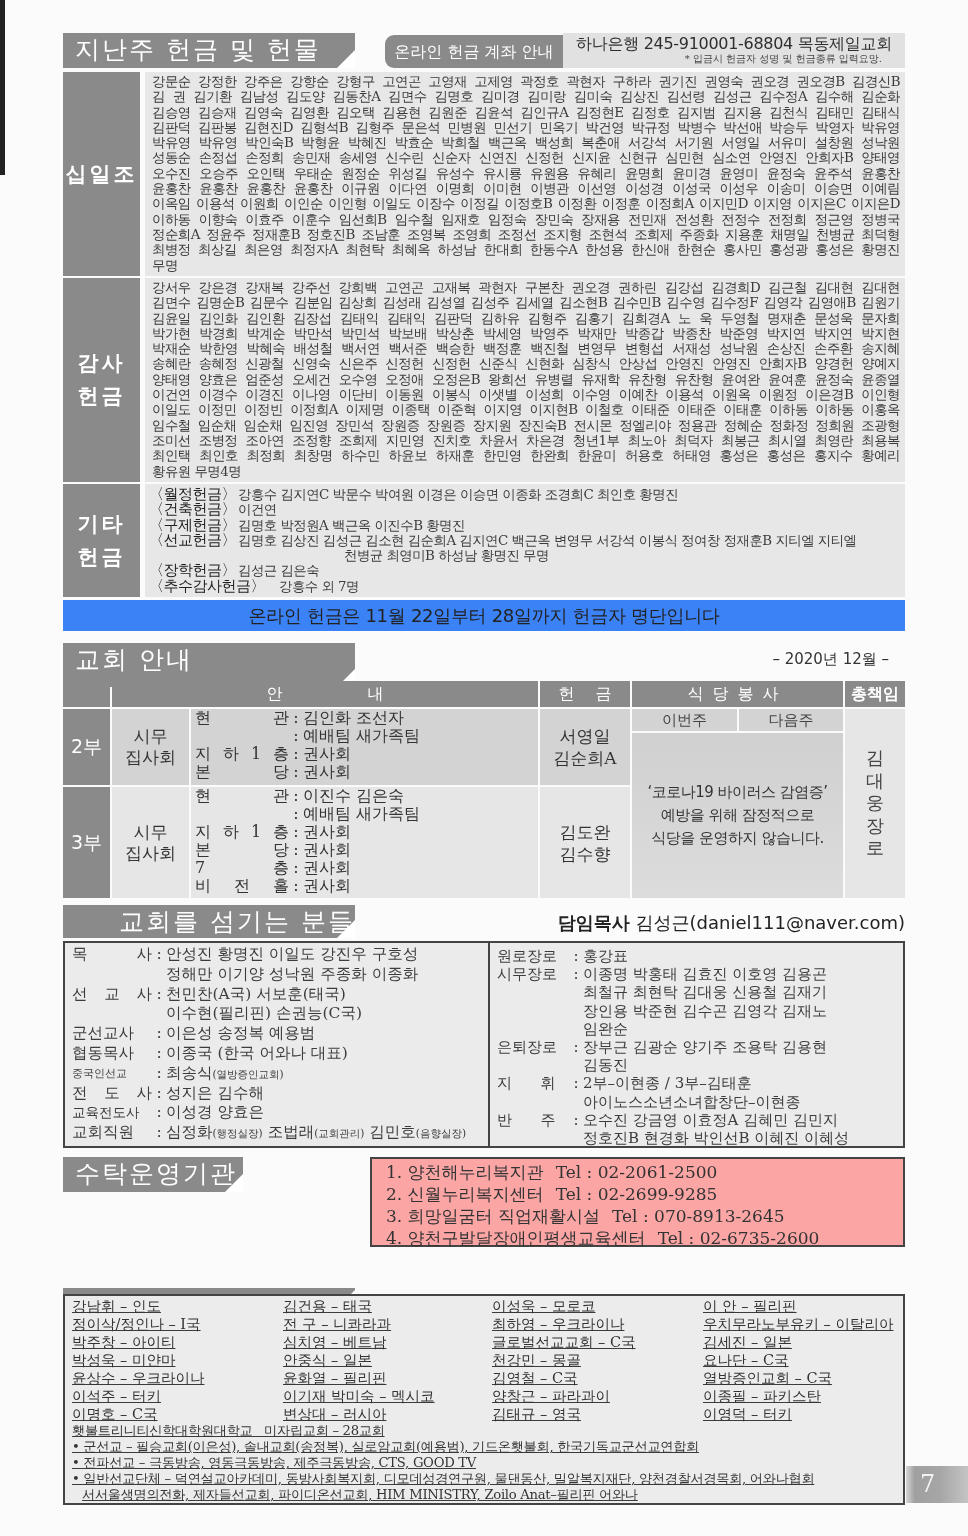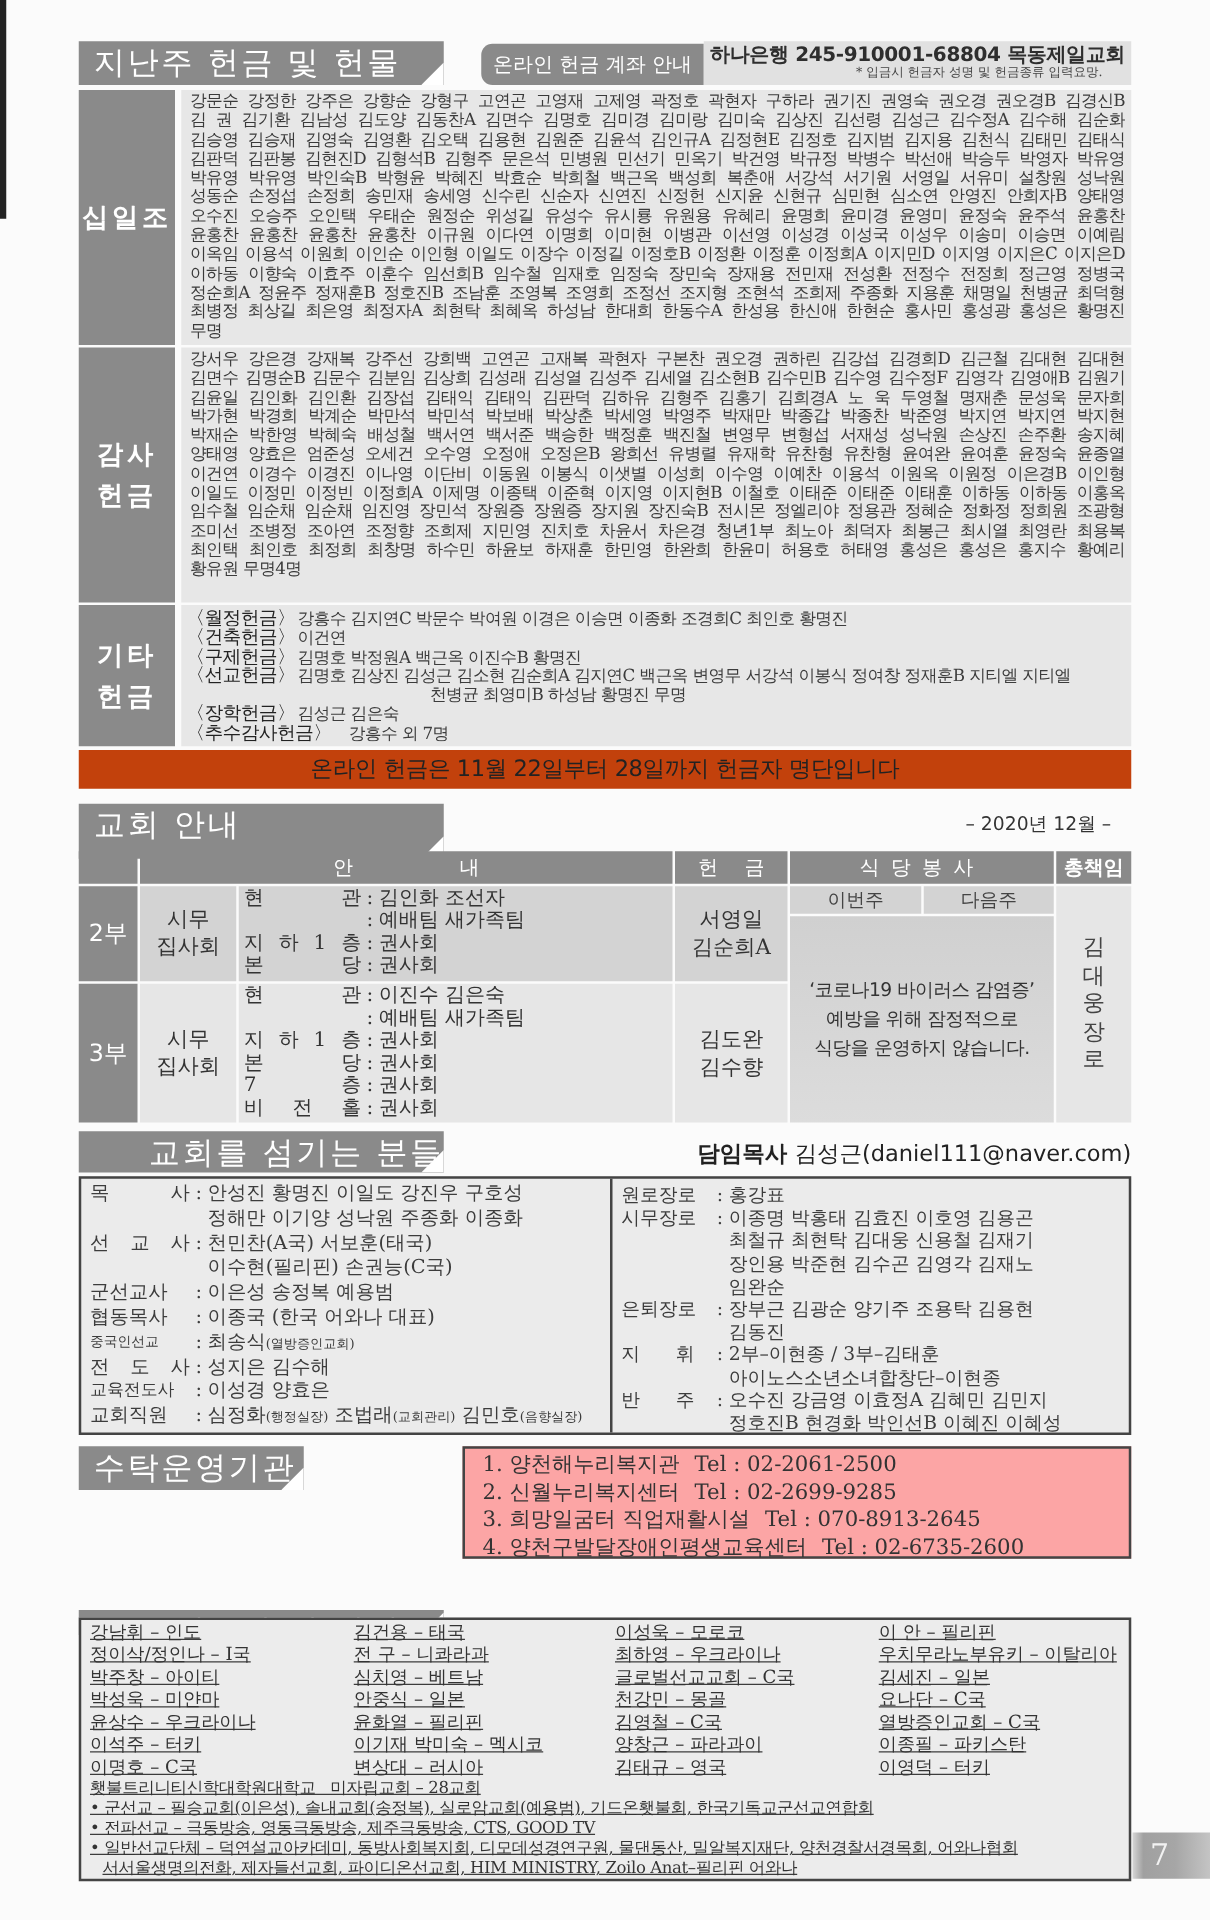--- a/index.html
+++ b/index.html
@@ -18,21 +18,21 @@
     font-size:25px; line-height:34px; padding-left:12px; letter-spacing:2px; white-space:nowrap;
   }
   .title-bar .fold { position:absolute; right:0; bottom:0; width:18px; height:18px; }
 
   
   .online-label {
     left:385px; top:35px; width:178px; height:33px; background:#8a8a8a; color:#fff;
     border-radius:9px 0 0 9px; font-size:16px; line-height:33px; text-align:center; white-space:nowrap;
   }
   .account-box { left:563px; top:33px; width:342px; height:35px; background:#e1e1e1; text-align:center; }
-  .account-main { font-size:16px; font-weight:bold; line-height:19px; color:#2e2e2e; white-space:nowrap; margin-top:1px; letter-spacing:-0.3px; }
+  .account-main { font-size:16px; font-weight:normal; line-height:19px; color:#2e2e2e; white-space:nowrap; margin-top:1px; letter-spacing:-0.3px; }
   .account-note { font-size:10px; line-height:12px; color:#444; white-space:nowrap; text-align:right; padding-right:23px; }
 
   
   .off-label {
     position:absolute; left:0; top:0; width:77px; height:100%; background:#8a8a8a; color:#fff;
     display:flex; flex-direction:column; align-items:center; justify-content:center;
     font-family:"DejaVu Sans", "Liberation Sans", sans-serif; font-weight:bold; font-size:21px; line-height:33px; letter-spacing:3px;
   }
   .off-content {
     position:absolute; left:82px; top:0; width:760px; height:100%; background:#e7e7e7;
@@ -42,21 +42,21 @@
     height:15.3px; line-height:15.3px; font-size:13.4px; letter-spacing:-0.5px;
     text-align:justify; text-align-last:justify; white-space:nowrap; overflow:hidden; color:#3a3a3a;
   }
   .nl.last { text-align-last:left; }
   .oi { height:15.3px; line-height:15.3px; white-space:nowrap; overflow:hidden; }
   .oi .type { font-family:"DejaVu Sans", "Liberation Sans", sans-serif; font-size:15px; color:#222; letter-spacing:-0.5px; }
   .oi .names { font-size:13.4px; letter-spacing:-0.5px; margin-left:2px; }
   .oi .indent { display:inline-block; width:193px; }
 
   .banner {
-    left:63px; top:600px; width:842px; height:31px; background:#c2410c;
+    left:63px; top:600px; width:842px; height:31px; background:#3b82f6;
     text-align:center; font-size:18px; line-height:31px; color:#222; white-space:nowrap; letter-spacing:-0.3px;
   }
 
   
   .date-label { left:684px; top:650px; width:205px; text-align:right; font-size:15px; color:#333; white-space:nowrap; }
   .tbl { left:63px; top:681px; width:842px; height:217px; }
   .cell { position:absolute; box-sizing:border-box; }
   .dark { background:#8a8a8a; color:#fff; }
   .mid { background:#d3d3d3; }
   .light { background:#e6e6e6; }
@@ -152,20 +152,21 @@
   <div class="off-label">
     <span>감사</span>
     <span>헌금</span>
   </div>
   <div class="off-content">
     <div class="nl">강서우 강은경 강재복 강주선 강희백 고연곤 고재복 곽현자 구본찬 권오경 권하린 김강섭 김경희D 김근철 김대현 김대현</div>
     <div class="nl">김면수 김명순B 김문수 김분임 김상희 김성래 김성열 김성주 김세열 김소현B 김수민B 김수영 김수정F 김영각 김영애B 김원기</div>
     <div class="nl">김윤일 김인화 김인환 김장섭 김태익 김태익 김판덕 김하유 김형주 김홍기 김희경A 노 욱 두영철 명재춘 문성욱 문자희</div>
     <div class="nl">박가현 박경희 박계순 박만석 박민석 박보배 박상춘 박세영 박영주 박재만 박종갑 박종찬 박준영 박지연 박지연 박지현</div>
     <div class="nl">박재순 박한영 박혜숙 배성철 백서연 백서준 백승한 백정훈 백진철 변영무 변형섭 서재성 성낙원 손상진 손주환 송지혜</div>
+    <div class="nl">송혜란 송혜정 신광철 신영숙 신은주 신정헌 신정헌 신준식 신현화 심창식 안상섭 안영진 안영진 안희자B 양경헌 양예지</div>
     <div class="nl">양태영 양효은 엄준성 오세건 오수영 오정애 오정은B 왕희선 유병렬 유재학 유찬형 유찬형 윤여완 윤여훈 윤정숙 윤종열</div>
     <div class="nl">이건연 이경수 이경진 이나영 이단비 이동원 이봉식 이샛별 이성희 이수영 이예찬 이용석 이원옥 이원정 이은경B 이인형</div>
     <div class="nl">이일도 이정민 이정빈 이정희A 이제명 이종택 이준혁 이지영 이지현B 이철호 이태준 이태준 이태훈 이하동 이하동 이홍옥</div>
     <div class="nl">임수철 임순채 임순채 임진영 장민석 장원증 장원증 장지원 장진숙B 전시몬 정엘리야 정용관 정혜순 정화정 정희원 조광형</div>
     <div class="nl">조미선 조병정 조아연 조정향 조희제 지민영 진치호 차윤서 차은경 청년1부 최노아 최덕자 최봉근 최시열 최영란 최용복</div>
     <div class="nl">최인택 최인호 최정희 최창명 하수민 하윤보 하재훈 한민영 한완희 한윤미 허용호 허태영 홍성은 홍성은 홍지수 황예리</div>
     <div class="nl last">황유원 무명4명</div>
   </div>
 </div>
 

